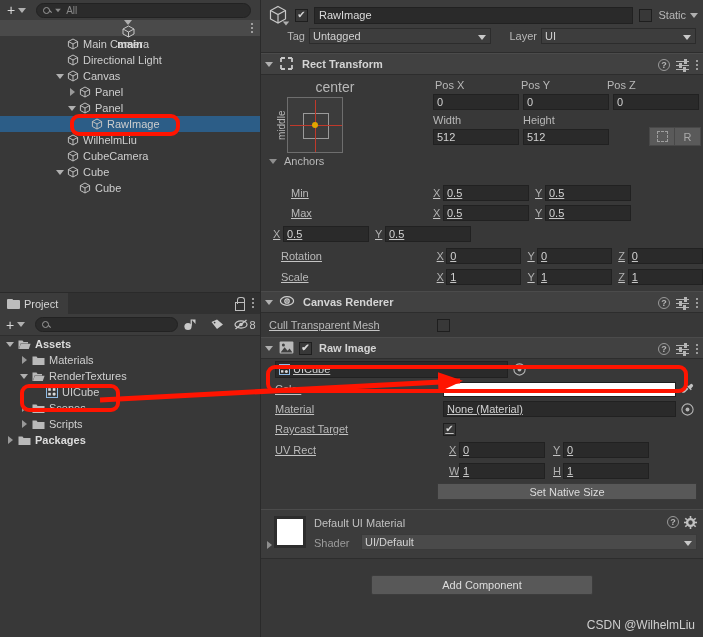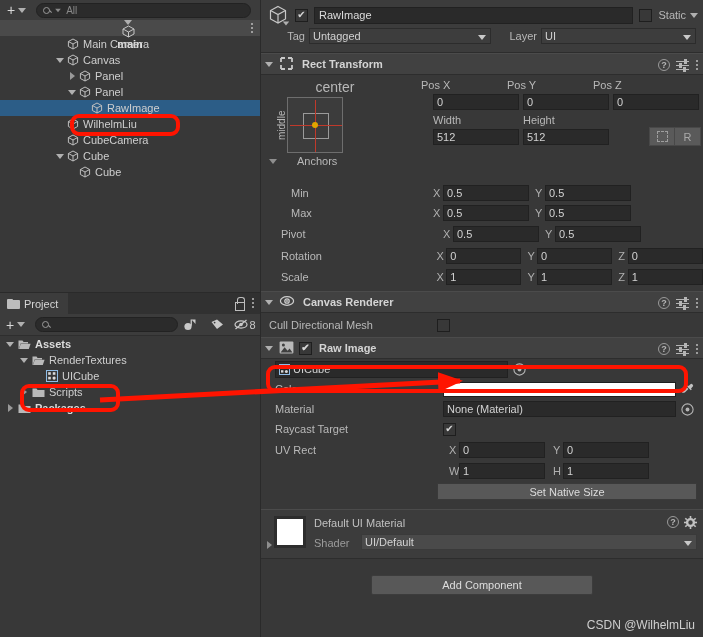--- a/index.html
+++ b/index.html
@@ -119,21 +119,21 @@
   .p-row.bold { font-weight: bold; color: #dcdcdc; }
 
   
   #inspector { position: absolute; left: 260px; top: 0; width: 443px; height: 637px; background: #383838; border-left: 1px solid #2a2a2a;}
   #insp-head { height: 53px; background: #3c3c3c; border-bottom: 1px solid #2d2d2d; position: relative;}
   #name-row { display: flex; align-items: center; height: 26px; padding: 4px 5px 0 6px; gap: 6px;}
   #name-field { flex: 1; height: 17px; background: #2a2a2a; border: 1px solid #212121; display:flex; align-items:center; padding: 0 4px; color:#dcdcdc; font-size: 11px;}
   #tag-row { display:flex; align-items:center; height: 20px; padding: 0 5px 0 6px; gap: 4px; }
 
   #insp-body { position: absolute; top: 53px; left: 0; right: 0; bottom: 0; overflow: hidden; }
-  .prop-row { height: 19px; display: flex; align-items: center; padding-left: 12px; }
+  .prop-row { height: 19px; display: flex; align-items: center; padding-left: 12px; text-decoration: underline; }
   .prop-name { width: 168px; color: #b9b9b9; font-size: 11px; }
 
   .anchor-preview { width: 56px; height: 56px; background: #3c3c3c; border: 1px solid #6e6e6e; position: relative;}
   .anchor-preview .inner { position: absolute; left: 15px; top: 15px; width: 26px; height: 26px; border: 1px solid #9a9a9a;}
   .anchor-preview .vline { position:absolute; left: 27px; top: 2px; width: 1px; height: 52px; background: #c0392b;}
   .anchor-preview .hline { position:absolute; top: 27px; left: 2px; height: 1px; width: 52px; background: #c0392b;}
   .anchor-preview .dot { position:absolute; left: 24px; top: 24px; width: 6px; height: 6px; background: #e0a500; border-radius:50%;}
 
   .btn-gray { background: #585858; border: 1px solid #3a3a3a; color: #dcdcdc; font-size: 11px; height: 17px;
     display:flex; align-items:center; justify-content:center; }
@@ -186,20 +186,31 @@
           <span style="margin:0 4px 0 1px;display:inline-flex">
             <svg width="12" height="12" viewBox="0 0 12 12" style="vertical-align:middle">
               <path d="M6 1 L10.6 3.5 L10.6 8.5 L6 11 L1.4 8.5 L1.4 3.5 Z" fill="none" stroke="#bfbfbf" stroke-width="1"></path>
               <path d="M1.4 3.5 L6 6 L10.6 3.5 M6 6 L6 11" fill="none" stroke="#bfbfbf" stroke-width="1"></path>
             </svg>
           </span>
           <span>Main Camera</span>
         </div>
         <div class="h-row">
           <span style="width:54px"></span>
+          <span class="foldspot"></span>
+          <span style="margin:0 4px 0 1px;display:inline-flex">
+            <svg width="12" height="12" viewBox="0 0 12 12" style="vertical-align:middle">
+              <path d="M6 1 L10.6 3.5 L10.6 8.5 L6 11 L1.4 8.5 L1.4 3.5 Z" fill="none" stroke="#bfbfbf" stroke-width="1"></path>
+              <path d="M1.4 3.5 L6 6 L10.6 3.5 M6 6 L6 11" fill="none" stroke="#bfbfbf" stroke-width="1"></path>
+            </svg>
+          </span>
+          <span>Directional Light</span>
+        </div>
+        <div class="h-row">
+          <span style="width:54px"></span>
           <span class="foldspot">
             <span class="tri-down"></span>
           </span>
           <span style="margin:0 4px 0 1px;display:inline-flex">
             <svg width="12" height="12" viewBox="0 0 12 12" style="vertical-align:middle">
               <path d="M6 1 L10.6 3.5 L10.6 8.5 L6 11 L1.4 8.5 L1.4 3.5 Z" fill="none" stroke="#bfbfbf" stroke-width="1"></path>
               <path d="M1.4 3.5 L6 6 L10.6 3.5 M6 6 L6 11" fill="none" stroke="#bfbfbf" stroke-width="1"></path>
             </svg>
           </span>
           <span>Canvas</span>
@@ -342,20 +353,32 @@
           <span style="display:inline-flex;width:12px;justify-content:center">
             <span class="tri-down"></span>
           </span>
           <span style="margin:0 4px 0 2px;display:inline-flex;align-items:center">
             <svg width="13" height="11" viewBox="0 0 13 11">
               <path d="M0.5 10 L0.5 1.5 L4.5 1.5 L5.6 3 L10 3 L10 4.4 L2.6 4.4 L0.9 10 Z" fill="#b9b9b9"></path>
               <path d="M2.8 4.8 L12.6 4.8 L10.8 10 L1 10 Z" fill="#b9b9b9"></path>
             </svg>
           </span>
           <span>Assets</span>
+        </div>
+        <div class="p-row">
+          <span style="width:18px"></span>
+          <span style="display:inline-flex;width:12px;justify-content:center">
+            <span class="tri-right"></span>
+          </span>
+          <span style="margin:0 4px 0 2px;display:inline-flex;align-items:center">
+            <svg width="13" height="11" viewBox="0 0 13 11">
+              <path d="M0.5 10 L0.5 1.5 L4.5 1.5 L5.6 3 L12.5 3 L12.5 10 Z" fill="#b9b9b9"></path>
+            </svg>
+          </span>
+          <span>Materials</span>
         </div>
         <div class="p-row">
           <span style="width:18px"></span>
           <span style="display:inline-flex;width:12px;justify-content:center">
             <span class="tri-down"></span>
           </span>
           <span style="margin:0 4px 0 2px;display:inline-flex;align-items:center">
             <svg width="13" height="11" viewBox="0 0 13 11">
               <path d="M0.5 10 L0.5 1.5 L4.5 1.5 L5.6 3 L10 3 L10 4.4 L2.6 4.4 L0.9 10 Z" fill="#b9b9b9"></path>
               <path d="M2.8 4.8 L12.6 4.8 L10.8 10 L1 10 Z" fill="#b9b9b9"></path>
@@ -369,20 +392,32 @@
           <span style="margin:0 4px 0 2px;display:inline-flex;align-items:center">
             <svg width="12" height="12" viewBox="0 0 12 12">
               <rect x="0.5" y="0.5" width="11" height="11" fill="none" stroke="#8fbce6" stroke-width="1"></rect>
               <rect x="2.2" y="2.2" width="2.6" height="2.6" fill="#dadada"></rect>
               <rect x="6.8" y="2.2" width="2.6" height="2.6" fill="#dadada"></rect>
               <rect x="2.2" y="6.8" width="2.6" height="2.6" fill="#dadada"></rect>
               <circle cx="8.1" cy="8.1" r="1.6" fill="#dadada"></circle>
             </svg>
           </span>
           <span>UICube</span>
+        </div>
+        <div class="p-row">
+          <span style="width:18px"></span>
+          <span style="display:inline-flex;width:12px;justify-content:center">
+            <span class="tri-right"></span>
+          </span>
+          <span style="margin:0 4px 0 2px;display:inline-flex;align-items:center">
+            <svg width="13" height="11" viewBox="0 0 13 11">
+              <path d="M0.5 10 L0.5 1.5 L4.5 1.5 L5.6 3 L12.5 3 L12.5 10 Z" fill="#b9b9b9"></path>
+            </svg>
+          </span>
+          <span>Scenes</span>
         </div>
         <div class="p-row">
           <span style="width:18px"></span>
           <span style="display:inline-flex;width:12px;justify-content:center">
             <span class="tri-right"></span>
           </span>
           <span style="margin:0 4px 0 2px;display:inline-flex;align-items:center">
             <svg width="13" height="11" viewBox="0 0 13 11">
               <path d="M0.5 10 L0.5 1.5 L4.5 1.5 L5.6 3 L12.5 3 L12.5 10 Z" fill="#b9b9b9"></path>
             </svg>
@@ -476,21 +511,21 @@
             <div class="lbl" style="font-size:10px;writing-mode:vertical-rl;transform:rotate(180deg);height:56px;display:flex;align-items:center;justify-content:center;width:12px">middle</div>
             <div class="anchor-preview">
               <div class="inner"></div>
               <div class="vline"></div>
               <div class="hline"></div>
               <div class="dot"></div>
             </div>
           </div>
         </div>
 
-        <div style="position:absolute;left:160px;top:4px;width:268px;display:flex;gap:0">
+        <div style="position:absolute;left:174px;top:4px;width:268px;display:flex;gap:0">
           <span class="lbl" style="width:86px">Pos X</span>
           <span class="lbl" style="width:86px">Pos Y</span>
           <span class="lbl" style="width:86px">Pos Z</span>
         </div>
         <div style="position:absolute;left:172px;top:19px;width:268px;display:flex;gap:4px">
           <div class="field" style="width:86px">
               <span>0</span>
             </div>
           <div class="field" style="width:86px">
               <span>0</span>
@@ -515,21 +550,21 @@
 
         <div style="position:absolute;left:388px;top:52px;display:flex;">
           <div style="width:26px;height:19px;background:#5a5a5a;border:1px solid #484848;display:flex;align-items:center;justify-content:center">
             <span style="display:inline-block;width:11px;height:11px;border:1.2px dashed #9e9e9e"></span>
           </div>
           <div style="width:26px;height:19px;background:#5a5a5a;border:1px solid #484848;border-left:none;display:flex;align-items:center;justify-content:center;color:#aaa;font-size:11px">
             <span>R</span>
           </div>
         </div>
 
-        <div style="position:absolute;left:8px;top:80px;display:flex;align-items:center;gap:20px">
+        <div style="position:absolute;left:8px;top:80px;display:flex;align-items:center;gap:7px">
           <span class="tri-down" style="border-top-color:#8e8e8e"></span>
           <span class="lbl">Anchors</span>
         </div>
       </div>
 
       <div class="prop-row" style="height:20px">
         <span class="prop-name" style="padding-left:18px;width:160px">Min</span>
         <span class="axis">X</span>
         <div class="field" style="width:86px">
             <span>0.5</span>
@@ -546,21 +581,20 @@
         <div class="field" style="width:86px">
             <span>0.5</span>
           </div>
         <span class="axis" style="margin-left:6px">Y</span>
         <div class="field" style="width:86px">
             <span>0.5</span>
           </div>
       </div>
 
       <div class="prop-row" style="height:22px">
-        <span class="prop-name" style="padding-left:8px;width:170px">Pivot</span>
         <span class="axis">X</span>
         <div class="field" style="width:86px">
             <span>0.5</span>
           </div>
         <span class="axis" style="margin-left:6px">Y</span>
         <div class="field" style="width:86px">
             <span>0.5</span>
           </div>
       </div>
 
@@ -618,21 +652,21 @@
             </span>
           <span class="ic-dots">
               <s></s>
               <s></s>
               <s></s>
             </span>
         </span>
       </div>
 
       <div class="prop-row" style="height:24px;padding-left:8px">
-        <span class="prop-name" style="width:168px">Cull Directional Mesh</span>
+        <span class="prop-name" style="width:168px">Cull Transparent Mesh</span>
         <span class="chk"></span>
       </div>
 
       <div class="comp-header">
         <span class="tri-down" style="margin-right:6px"></span>
         <span style="margin-right:5px;display:inline-block">
           <svg width="15" height="13" viewBox="0 0 15 13">
             <rect x="0.6" y="0.6" width="13.8" height="11.8" rx="1" fill="#b9b9b9"></rect>
             <circle cx="4.4" cy="4" r="1.5" fill="#3f3f3f"></circle>
             <path d="M1.6 11.4 L5.6 6.2 L8.6 9.8 L10.6 7.4 L13.4 11.4 Z" fill="#3f3f3f"></path>

